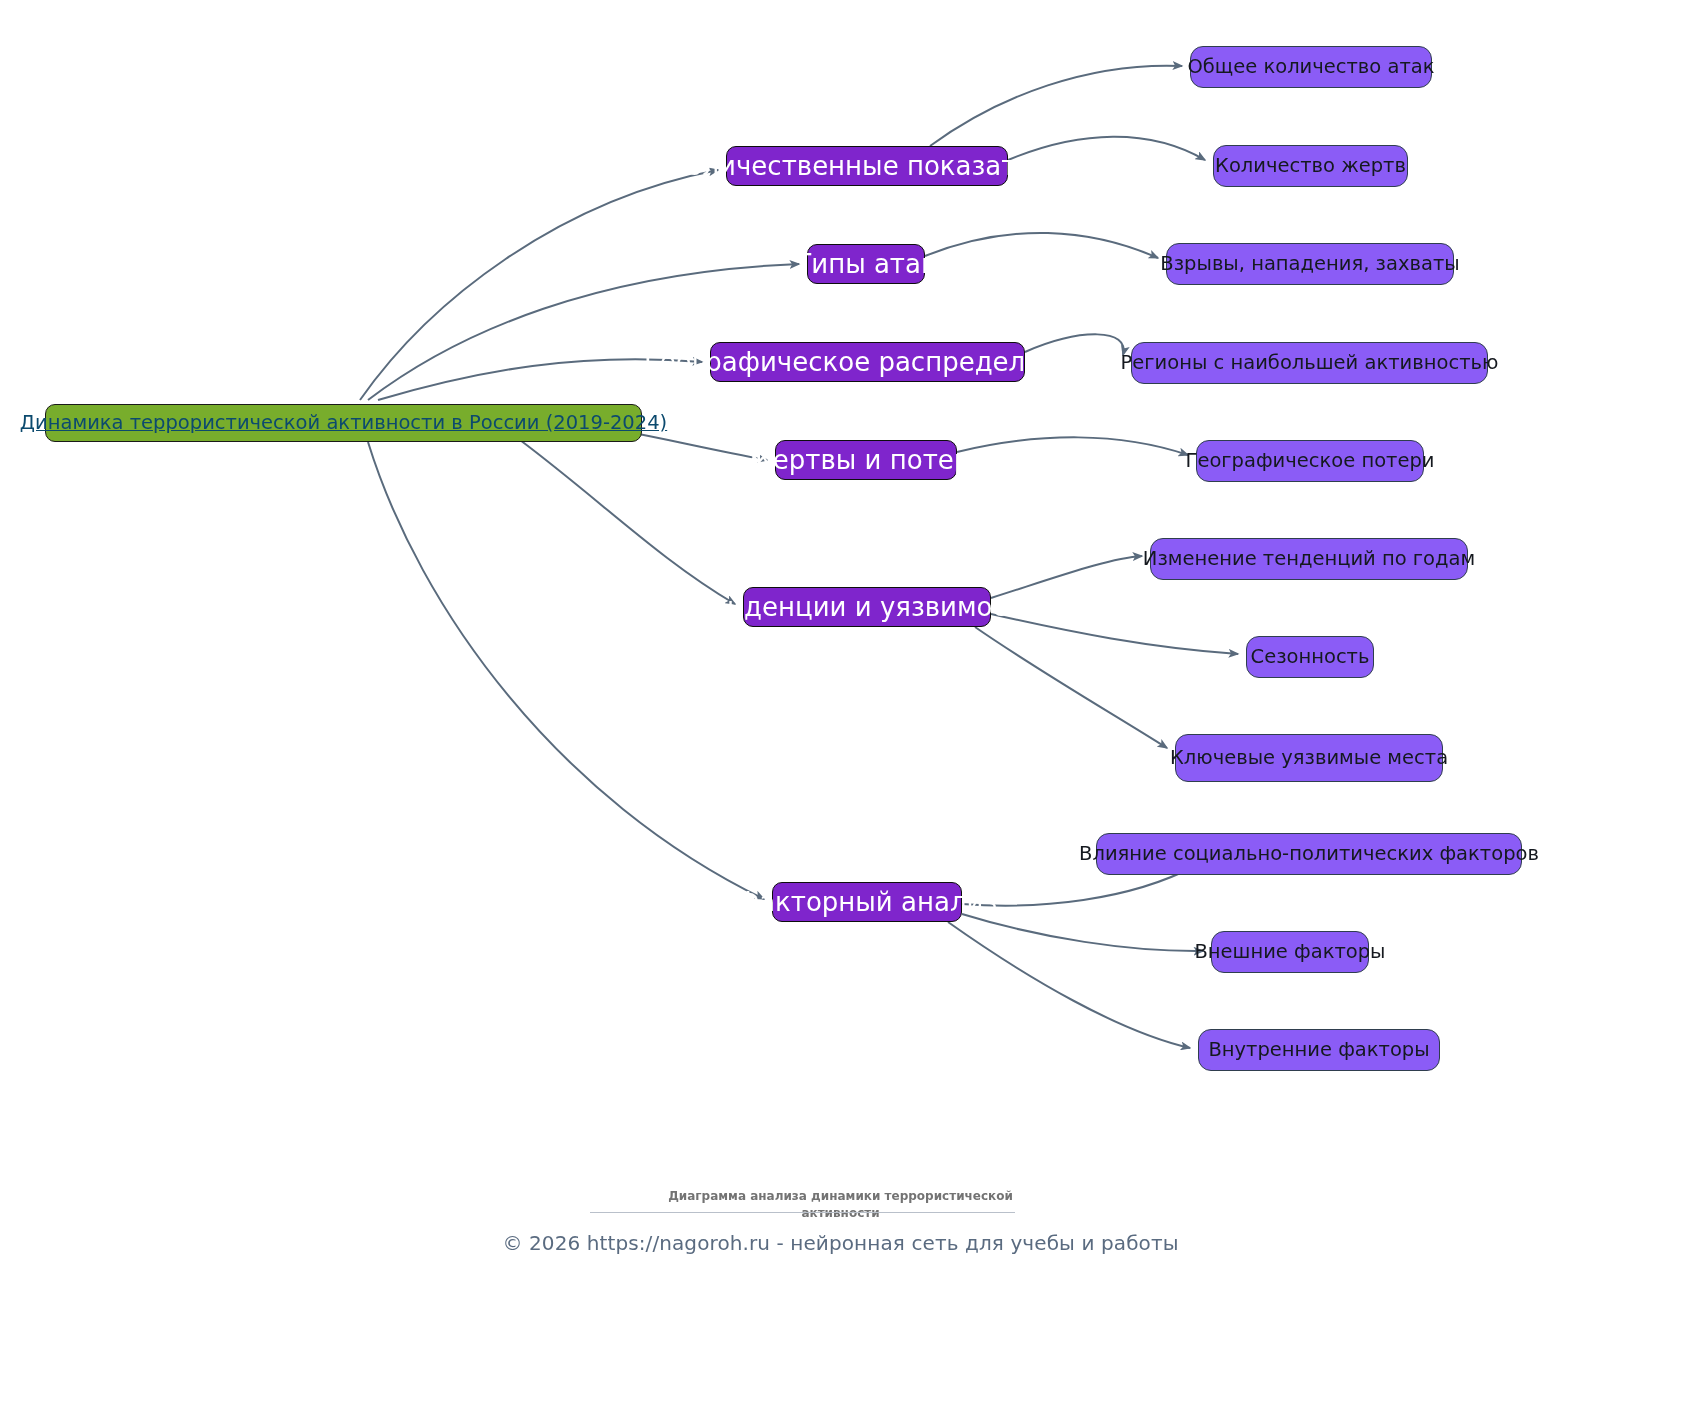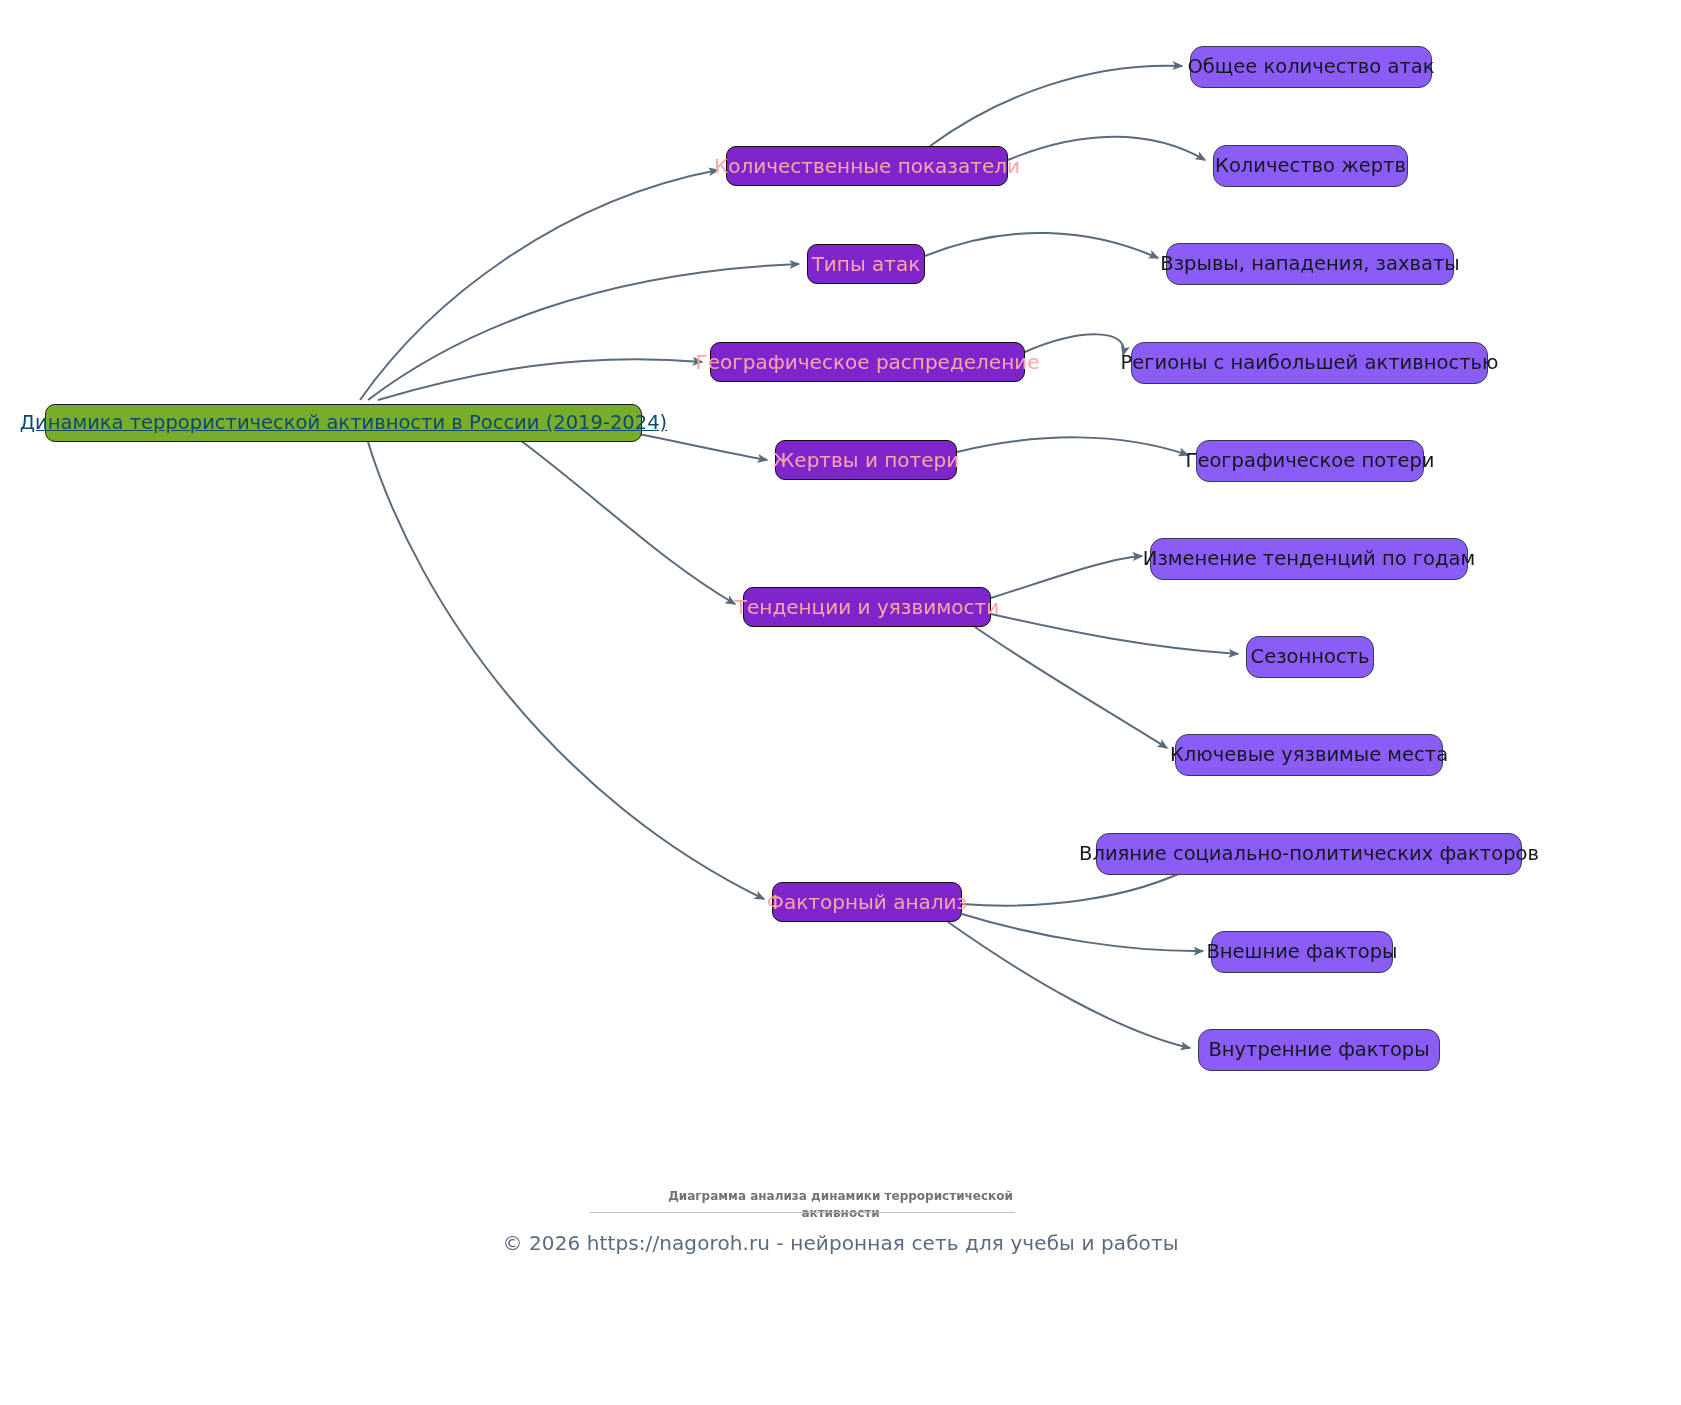--- a/index.html
+++ b/index.html
@@ -46,22 +46,22 @@
     color: #0c4a6e;
     font-size: 19.5px;
     padding: 0 14px;
     height: 38px;
     text-decoration: underline;
   }
   .node-branch {
     background: #7F25CC;
     border: 1.6px solid #0d0d0d;
     border-radius: 10px;
-    color: #fca5a5;
-    font-size: 20px;
+    color: #ffffff;
+    font-size: 26px;
     padding: 0 16px;
     height: 40px;
   }
   .node-leaf {
     background: #8b5cf6;
     border: 1.7px solid #2f3e4e;
     border-radius: 13px;
     color: #15191f;
     font-size: 19.5px;
     padding: 0 17px;
@@ -172,31 +172,31 @@
 
   <div class="node node-branch" style="left:743px; top:587px; width:248px; height:40px;">
     <span>Тенденции и уязвимости</span>
   </div>
   <div class="node node-leaf" style="left:1150px; top:538px; width:318px; height:42px;">
     <span>Изменение тенденций по годам</span>
   </div>
   <div class="node node-leaf" style="left:1246px; top:636px; width:128px; height:42px;">
     <span>Сезонность</span>
   </div>
-  <div class="node node-leaf" style="left:1175px; top:734px; width:268px; height:42px;">
+  <div class="node node-leaf" style="left:1175px; top:734px; width:268px; height:48px;">
     <span>Ключевые уязвимые места</span>
   </div>
 
   <div class="node node-branch" style="left:772px; top:882px; width:190px; height:40px;">
     <span>Факторный анализ</span>
   </div>
   <div class="node node-leaf" style="left:1096px; top:833px; width:426px; height:42px;">
     <span>Влияние социально-политических факторов</span>
   </div>
-  <div class="node node-leaf" style="left:1211px; top:931px; width:182px; height:42px;">
+  <div class="node node-leaf" style="left:1211px; top:931px; width:158px; height:42px;">
     <span>Внешние факторы</span>
   </div>
   <div class="node node-leaf" style="left:1198px; top:1029px; width:242px; height:42px;">
     <span>Внутренние факторы</span>
   </div>
 
 </div>
 
 <div class="footer" id="diagram-caption">
   <div>Диаграмма анализа динамики террористической</div>

